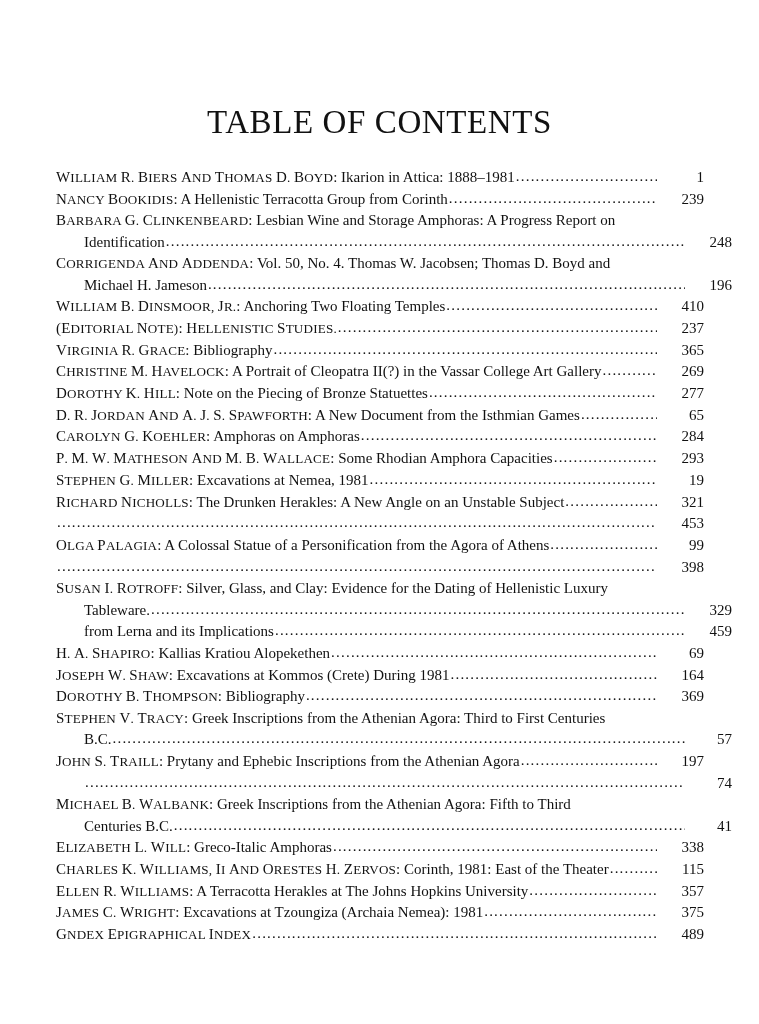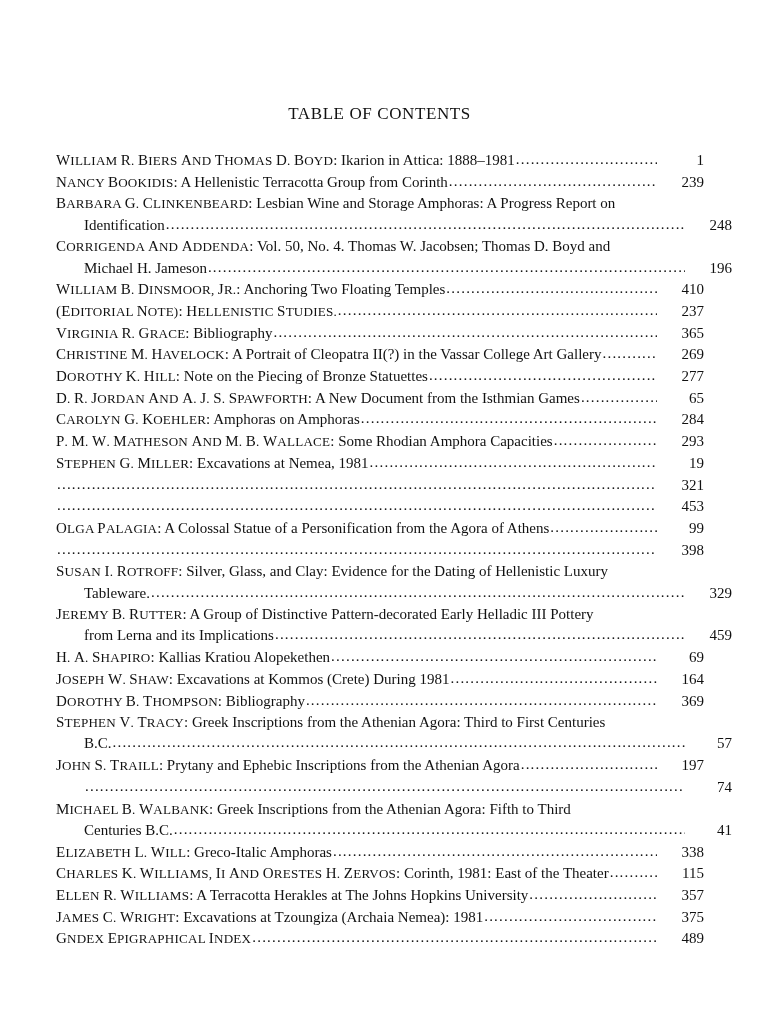--- a/index.html
+++ b/index.html
@@ -18,21 +18,21 @@
   .page {
     position: absolute;
     top: 0; left: 0;
     width: 759px;
     height: 1024px;
     box-sizing: border-box;
     padding: 104px 56px 0 56px;
   }
   .page-title {
     text-align: center;
-    font-size: 17px;
+    font-size: 33px;
     letter-spacing: 0.6px;
     font-weight: normal;
     margin: 0 0 26px 0;
     font-family: "Liberation Serif", serif;
   }
   .toc {
     width: 648px;
     margin: 0 auto;
   }
   .entry {
@@ -179,20 +179,21 @@
       </div>
       <div class="entry">
         <div class="line">
           <span class="txt"><span class="scaps"><span class="cap">S</span><span>TEPHEN</span> <span class="cap">G</span><span>.</span> <span class="cap">M</span><span>ILLER</span></span><span>: </span><span>Excavations at Nemea, 1981</span></span>
           <span class="dots">............................................................................................................................................................................................................................</span>
           <span class="pg">19</span>
         </div>
       </div>
       <div class="entry">
         <div class="line">
+          <span class="txt"><span class="scaps"><span class="cap">R</span><span>ICHARD</span> <span class="cap">N</span><span>ICHOLLS</span></span><span>: </span><span>The Drunken Herakles: A New Angle on an Unstable Subject</span></span>
           <span class="dots">............................................................................................................................................................................................................................</span>
           <span class="pg">321</span>
         </div>
       </div>
       <div class="entry">
         <div class="line">
           <span class="dots">............................................................................................................................................................................................................................</span>
           <span class="pg">453</span>
         </div>
       </div>
@@ -213,23 +214,20 @@
         <div class="line">
           <span class="txt"><span class="scaps"><span class="cap">S</span><span>USAN</span> <span class="cap">I</span><span>.</span> <span class="cap">R</span><span>OTROFF</span></span><span>: </span><span>Silver, Glass, and Clay: Evidence for the Dating of Hellenistic Luxury</span></span>
         </div>
         <div class="line wrap-line">
           <span class="txt">Tableware.</span>
           <span class="dots">............................................................................................................................................................................................................................</span>
           <span class="pg">329</span>
         </div>
       </div>
       <div class="entry">
-        <div class="line">
-          <span class="txt"><span class="scaps"><span class="cap">J</span><span>EREMY</span> <span class="cap">B</span><span>.</span> <span class="cap">R</span><span>UTTER</span></span><span>: </span><span>A Group of Distinctive Pattern-decorated Early Helladic III Pottery</span></span>
-        </div>
         <div class="line wrap-line">
           <span class="txt">from Lerna and its Implications</span>
           <span class="dots">............................................................................................................................................................................................................................</span>
           <span class="pg">459</span>
         </div>
       </div>
       <div class="entry">
         <div class="line">
           <span class="txt"><span class="scaps"><span class="cap">H</span><span>.</span> <span class="cap">A</span><span>.</span> <span class="cap">S</span><span>HAPIRO</span></span><span>: </span><span>Kallias Kratiou Alopekethen</span></span>
           <span class="dots">............................................................................................................................................................................................................................</span>

